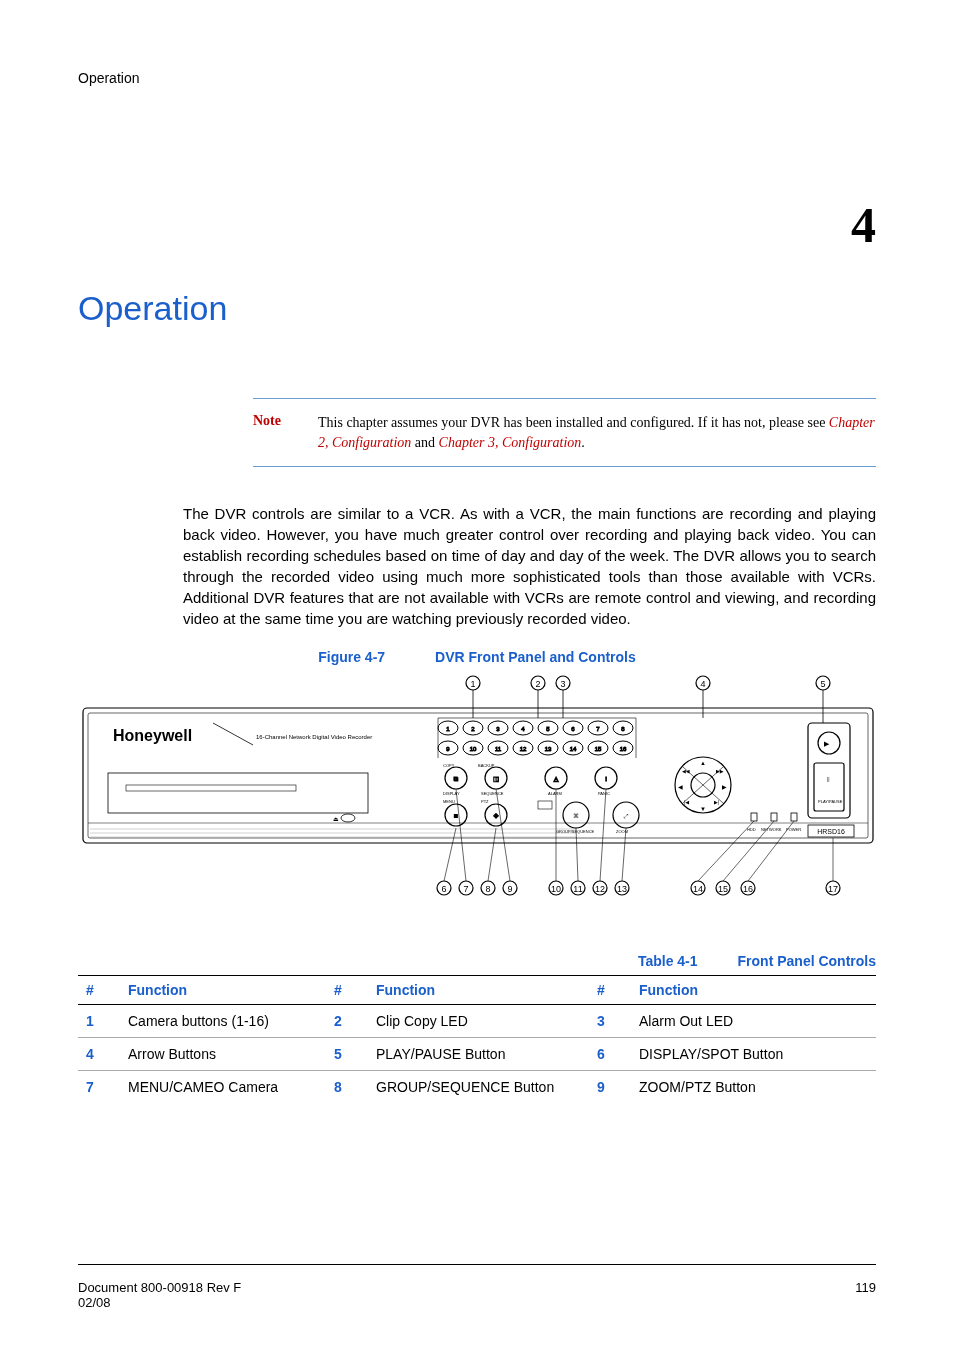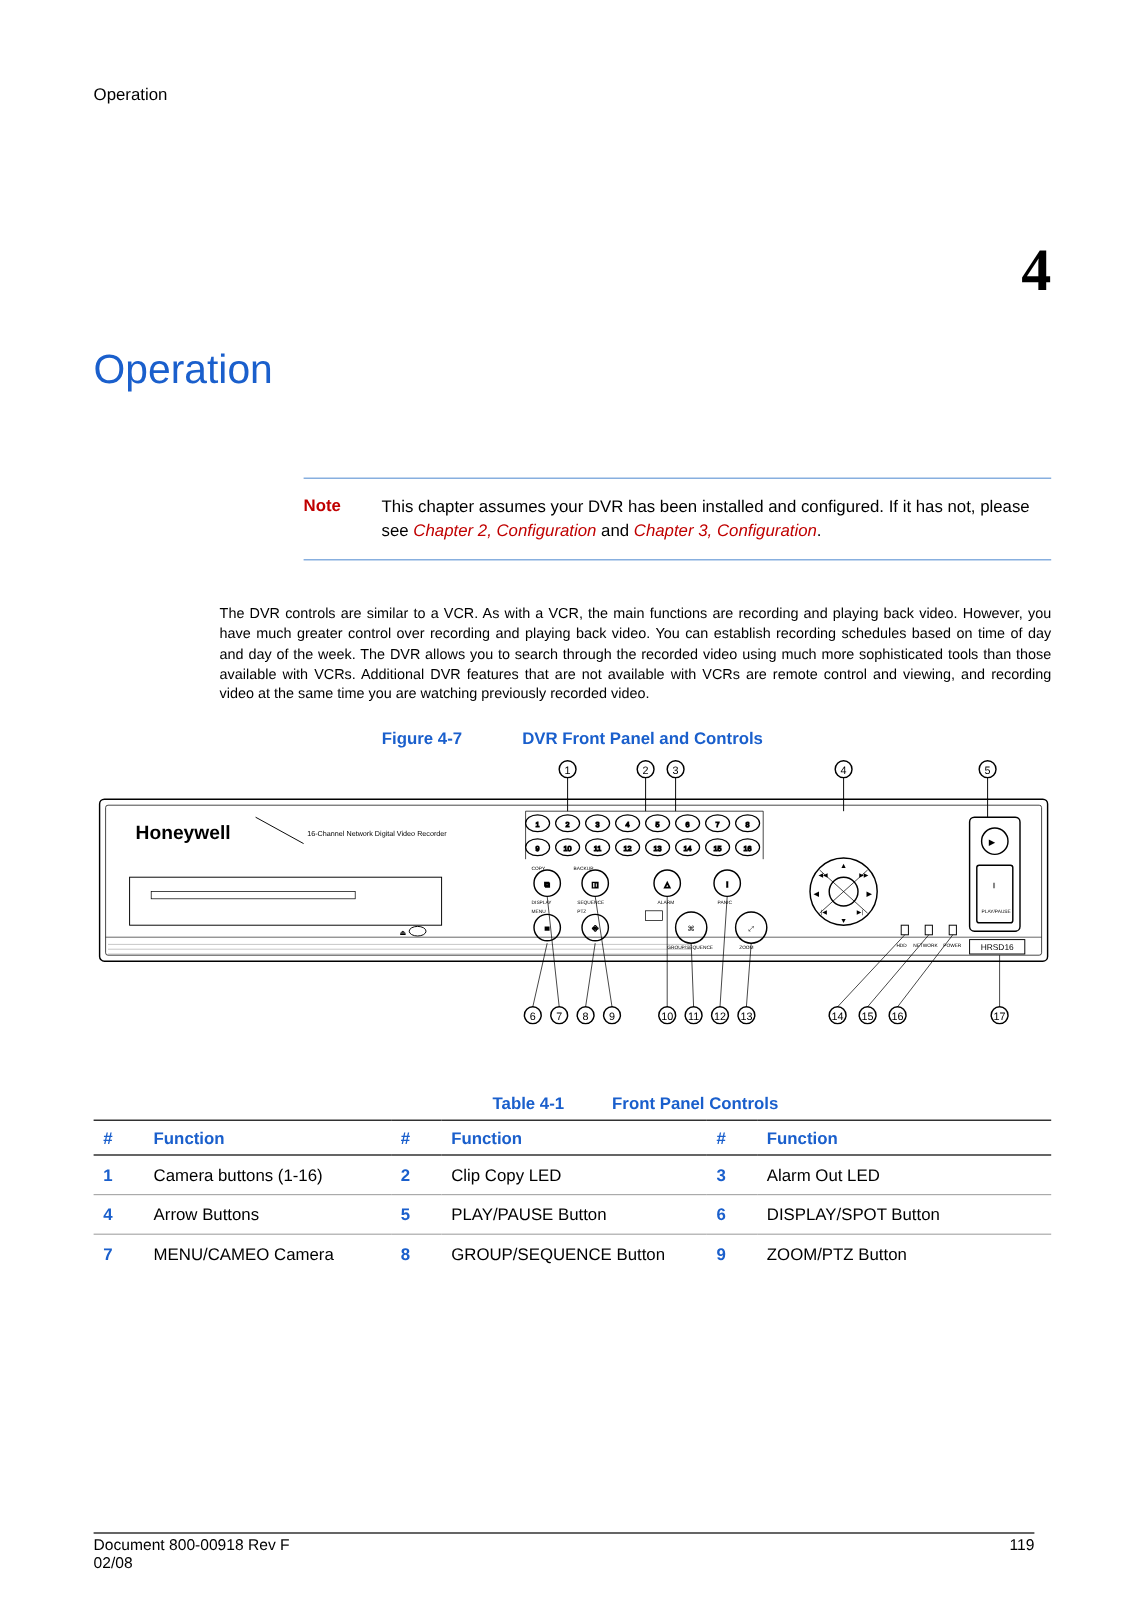--- a/index.html
+++ b/index.html
@@ -35,51 +35,52 @@
     font-family: Arial, Helvetica, sans-serif;
     margin-bottom: 70px;
     font-weight: normal;
   }
   .note-block {
     margin-left: 175px;
     border-top: 1px solid #6a9cd8;
     border-bottom: 1px solid #6a9cd8;
     padding: 14px 0;
     margin-bottom: 36px;
+    font-family: Liberation Serif, serif;
   }
   .note-row { display: flex; }
   .note-label {
     color: #c00000; font-weight: bold; font-size: 14px;
     width: 65px; flex-shrink: 0;
   }
   .note-text { font-size: 14px; line-height: 1.4; }
   .link-red { color: #c00000; font-style: italic; }
   .body-para {
     margin-left: 105px;
-    font-size: 12px;
+    font-size: 15px;
     line-height: 1.4;
     margin-bottom: 20px;
     text-align: justify;
   }
   .fig-caption {
     text-align: center;
     font-size: 14px;
     color: #1a5fcc;
     font-weight: bold;
     margin-bottom: 8px;
   }
   .fig-caption .fignum { margin-right: 50px; }
   .figure-area {
     margin-left: 0;
     margin-bottom: 30px;
   }
   .panel-svg { width: 800px; height: auto; display:block; margin: 0 auto; }
 
   .table-caption {
-    text-align: center; font-size: 14px; color: #1a5fcc; font-weight: bold;
+    text-align: right; font-size: 14px; color: #1a5fcc; font-weight: bold;
     margin-left: 105px;
   }
   .table-caption .tblnum { margin-right: 40px; }
   table.controls {
     width: 100%;
     border-collapse: collapse;
     margin-top: 6px;
     font-size: 14px;
     margin-left: 0;
   }
@@ -99,24 +100,24 @@
   table.controls td.num { color: #1a5fcc; font-weight: bold; width: 26px; }
   table.controls th.num { width: 26px; }
   table.controls .fcol { width: 190px; }
   table.controls .fcol2 { width: 205px; }
   table.controls tr:last-child td { border-bottom: none; }
 
   .footer {
     position: absolute;
     bottom: 38px;
     left: 78px;
-    right: 92px;
+    right: 78px;
     border-top: 1px solid #000;
     font-size: 13px;
-    padding-top: 2px;
+    padding-top: 15px;
     display: flex;
     justify-content: space-between;
   }
 </style>
 </head>
 <body>
 
 <div class="page">
   <div class="page-header">Operation</div>
 

